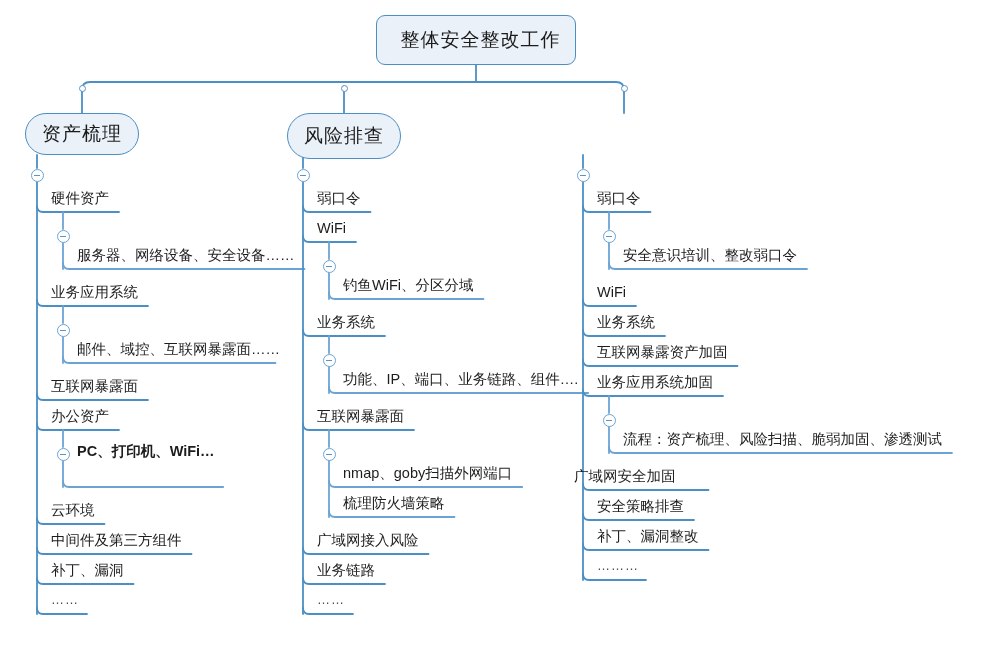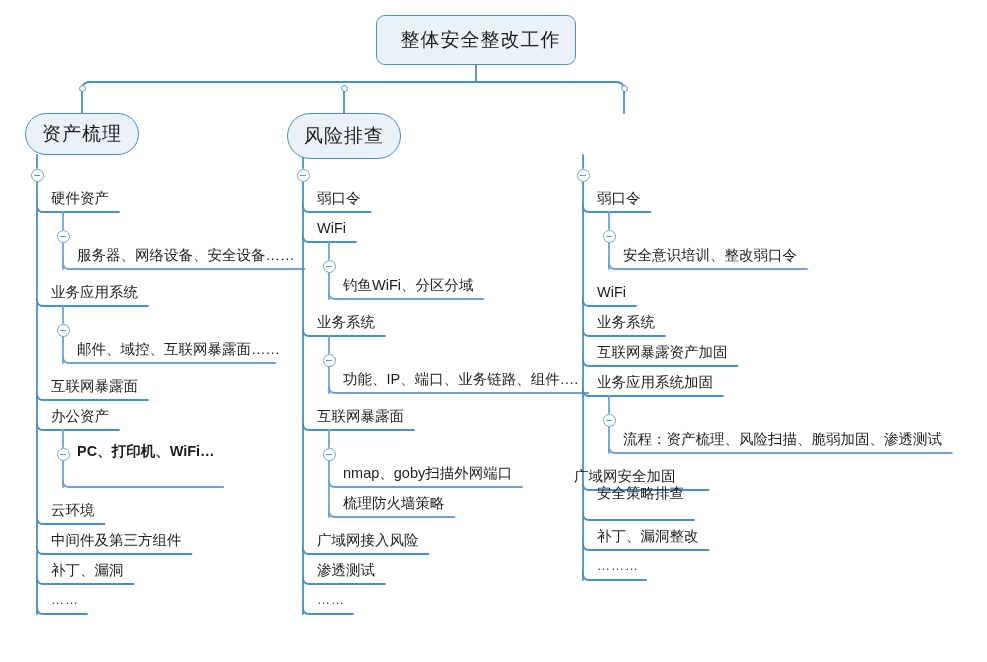--- a/index.html
+++ b/index.html
@@ -172,30 +172,30 @@
     <div class="toggle" style="left: 322.5px; top: 259.5px;"></div>
     <div class="leaf lvl3" style="left: 343px; top: 278px;">钓鱼WiFi、分区分域</div>
     <div class="leaf lvl2" style="left: 317px; top: 315px;">业务系统</div>
     <div class="toggle" style="left: 322.5px; top: 353.5px;"></div>
     <div class="leaf lvl3" style="left: 343px; top: 372px;">功能、IP、端口、业务链路、组件….</div>
     <div class="leaf lvl2" style="left: 317px; top: 409px;">互联网暴露面</div>
     <div class="toggle" style="left: 322.5px; top: 447.5px;"></div>
     <div class="leaf lvl3" style="left: 343px; top: 466px;">nmap、goby扫描外网端口</div>
     <div class="leaf lvl3" style="left: 343px; top: 496px;">梳理防火墙策略</div>
     <div class="leaf lvl2" style="left: 317px; top: 533px;">广域网接入风险</div>
-    <div class="leaf lvl2" style="left: 317px; top: 563px;">渗透测试</div>
+    <div class="leaf lvl2" style="left: 317px; top: 563px;">业务链路</div>
     <div class="leaf lvl2 dots" style="left: 317px; top: 593px;">……</div>
     <div class="junction" style="left: 620.5px; top: 84.5px;"></div>
     <div class="toggle" style="left: 576.5px; top: 168.5px;"></div>
     <div class="leaf lvl2" style="left: 597px; top: 191px;">弱口令</div>
     <div class="toggle" style="left: 602.5px; top: 229.5px;"></div>
     <div class="leaf lvl3" style="left: 623px; top: 248px;">安全意识培训、整改弱口令</div>
     <div class="leaf lvl2" style="left: 597px; top: 285px;">WiFi</div>
     <div class="leaf lvl2" style="left: 597px; top: 315px;">业务系统</div>
     <div class="leaf lvl2" style="left: 597px; top: 345px;">互联网暴露资产加固</div>
     <div class="leaf lvl2" style="left: 597px; top: 375px;">业务应用系统加固</div>
     <div class="toggle" style="left: 602.5px; top: 413.5px;"></div>
     <div class="leaf lvl3" style="left: 623px; top: 432px;">流程：资产梳理、风险扫描、脆弱加固、渗透测试</div>
     <div class="leaf lvl2" style="left: 574px; top: 469px;">广域网安全加固</div>
-    <div class="leaf lvl2" style="left: 597px; top: 486px;">安全策略排查</div>
+    <div class="leaf lvl2" style="left: 597px; top: 499px;">安全策略排查</div>
     <div class="leaf lvl2" style="left: 597px; top: 529px;">补丁、漏洞整改</div>
     <div class="leaf lvl2 dots" style="left: 597px; top: 559px;">………</div>
   </div>
 
 </body></html>

